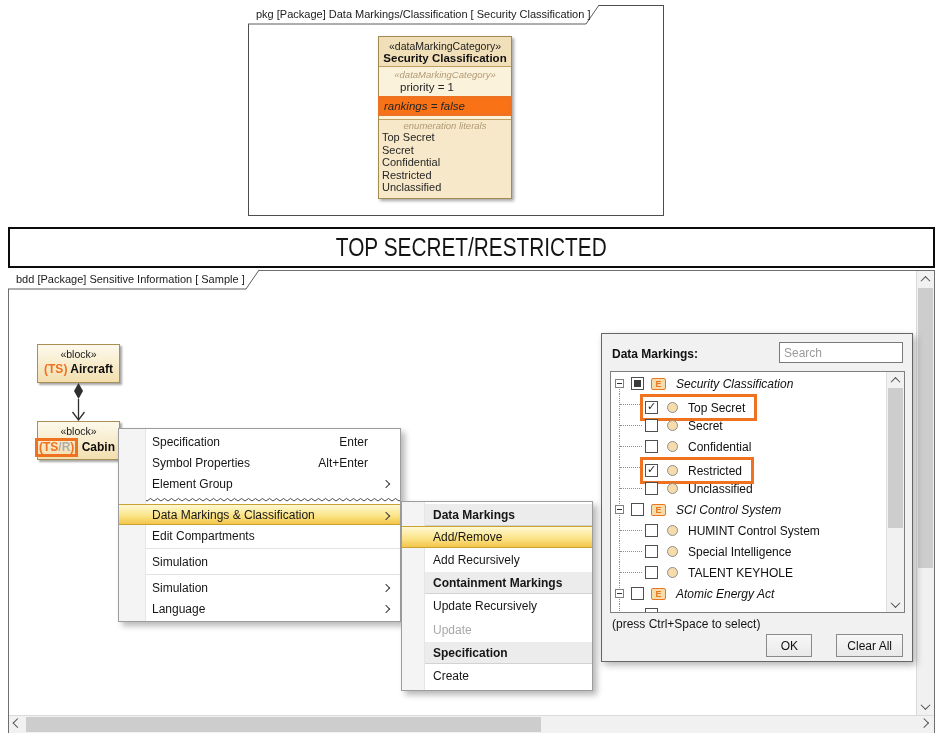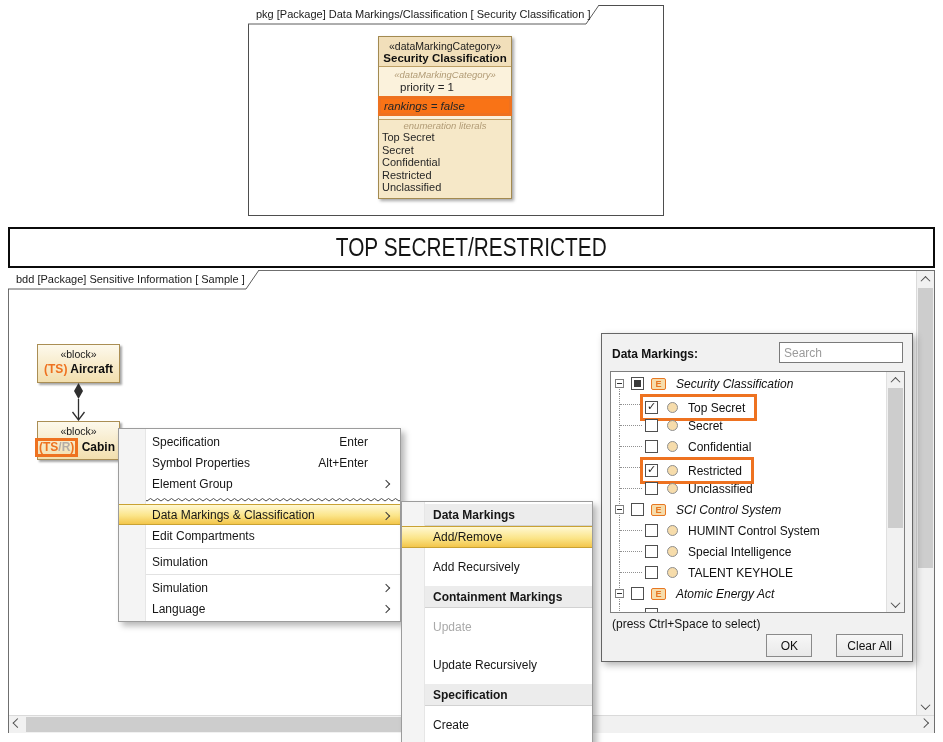--- a/index.html
+++ b/index.html
@@ -48,21 +48,21 @@
   .menu-gutter{position:absolute;left:0;top:0;bottom:0;background:#f4f4f4;border-right:1px solid #e6e6e6;z-index:2;}
   #context-menu .menu-gutter{width:26px;}
   #submenu .menu-gutter{width:22px;}
   .cm-row{position:relative;z-index:1;height:21px;display:flex;align-items:center;padding:0 12px 0 33px;font-size:12px;color:#161616;}
   .cm-label{flex:1;white-space:nowrap;}
   .cm-shortcut{margin-right:20px;white-space:nowrap;}
   .cm-row.highlight,.sm-row.highlight{background:linear-gradient(#fff8d2 0%,#fbe58a 55%,#f3c64b 100%);border-top:1px solid #c9a233;border-bottom:1px solid #c9a233;z-index:3;}
   .cm-row.highlight{height:19px;}
   .cm-sep{height:1px;background:#e2e2e2;margin:2px 0;position:relative;z-index:1;}
   .cm-zigzag{position:relative;z-index:1;height:10px;margin:0;}
-  .sm-row{position:relative;z-index:1;height:38px;display:flex;align-items:center;padding:0 10px 0 31px;font-size:12px;color:#161616;}
+  .sm-row{position:relative;z-index:1;height:24px;display:flex;align-items:center;padding:0 10px 0 31px;font-size:12px;color:#161616;}
   .sm-row.header{font-weight:bold;background:#ececec;border-bottom:1px solid #d2d2d2;height:21px;}
   .sm-row.highlight{height:20px;}
   .sm-row.disabled{color:#a9a9a9;}
   .menu-chev{position:absolute;right:11px;top:8px;width:5px;height:5px;border-top:1px solid #3a3a3a;border-right:1px solid #3a3a3a;transform:rotate(45deg);}
 
   
   #dm-panel{position:absolute;left:592px;top:62px;width:310px;height:327px;background:#f1f1f1;border:1px solid #666;box-shadow:3px 3px 7px rgba(0,0,0,.3);z-index:4;}
   .dm-title{position:absolute;left:10px;top:13px;font-size:12px;font-weight:bold;color:#111;}
   .dm-search{position:absolute;right:9px;top:8px;width:124px;height:21px;box-sizing:border-box;border:1px solid #7a7a7a;font-size:12px;padding:0 4px;background:#fff;font-family:inherit;color:#222;}
   .dm-search::placeholder{color:#9b9b9b;}
@@ -237,25 +237,25 @@
           </div>
           <div class="sm-row highlight">
             <span class="cm-label">Add/Remove</span>
           </div>
           <div class="sm-row">
             <span class="cm-label">Add Recursively</span>
           </div>
           <div class="sm-row header">
             <span class="cm-label">Containment Markings</span>
           </div>
+          <div class="sm-row">
+            <span class="cm-label">Update Recursively</span>
+          </div>
           <div class="sm-row disabled">
             <span class="cm-label">Update</span>
-          </div>
-          <div class="sm-row">
-            <span class="cm-label">Update Recursively</span>
           </div>
           <div class="sm-row header">
             <span class="cm-label">Specification</span>
           </div>
           <div class="sm-row">
             <span class="cm-label">Create</span>
           </div>
         </div>
     </div>
 

